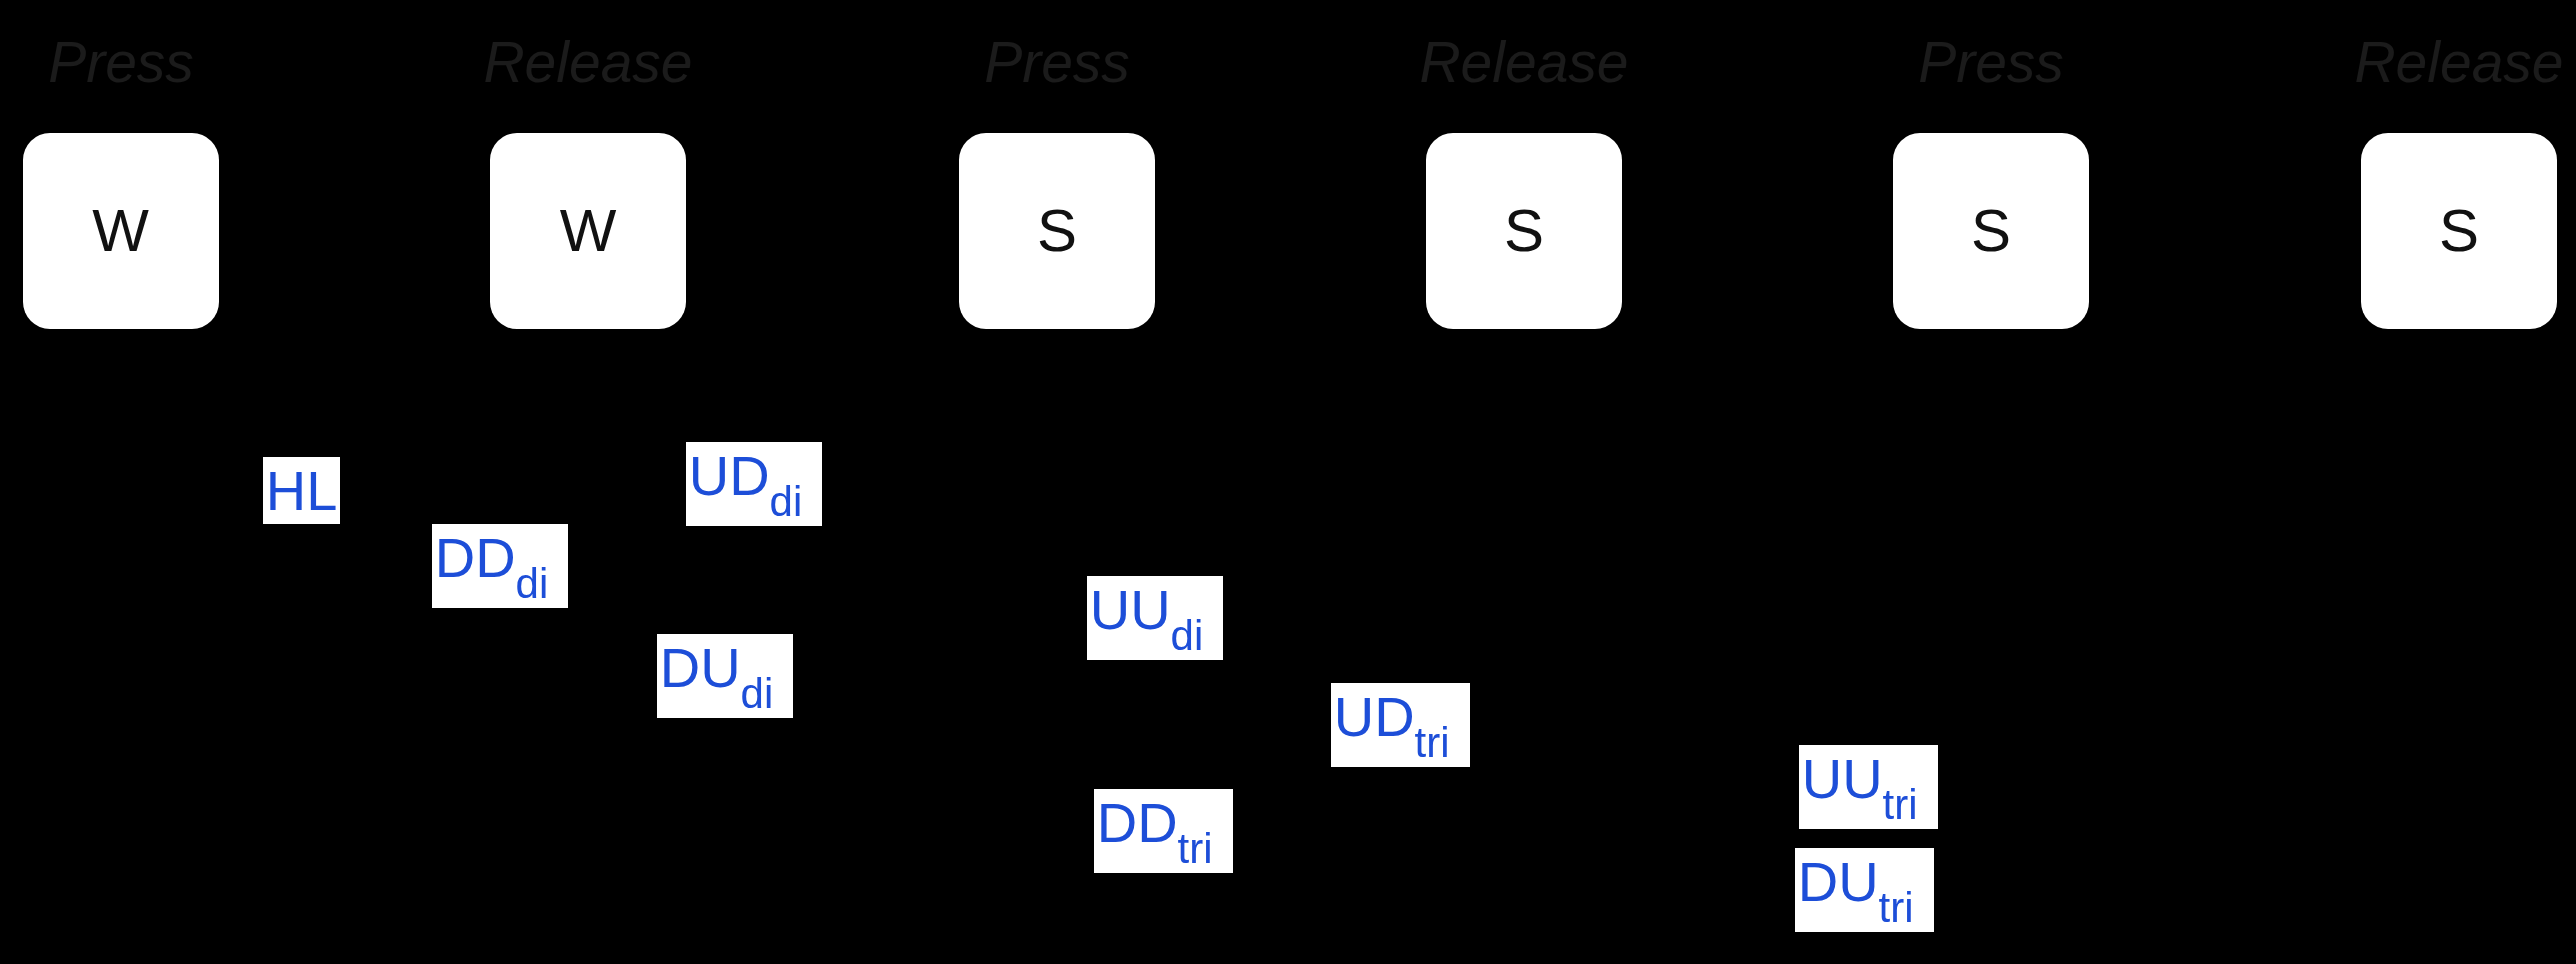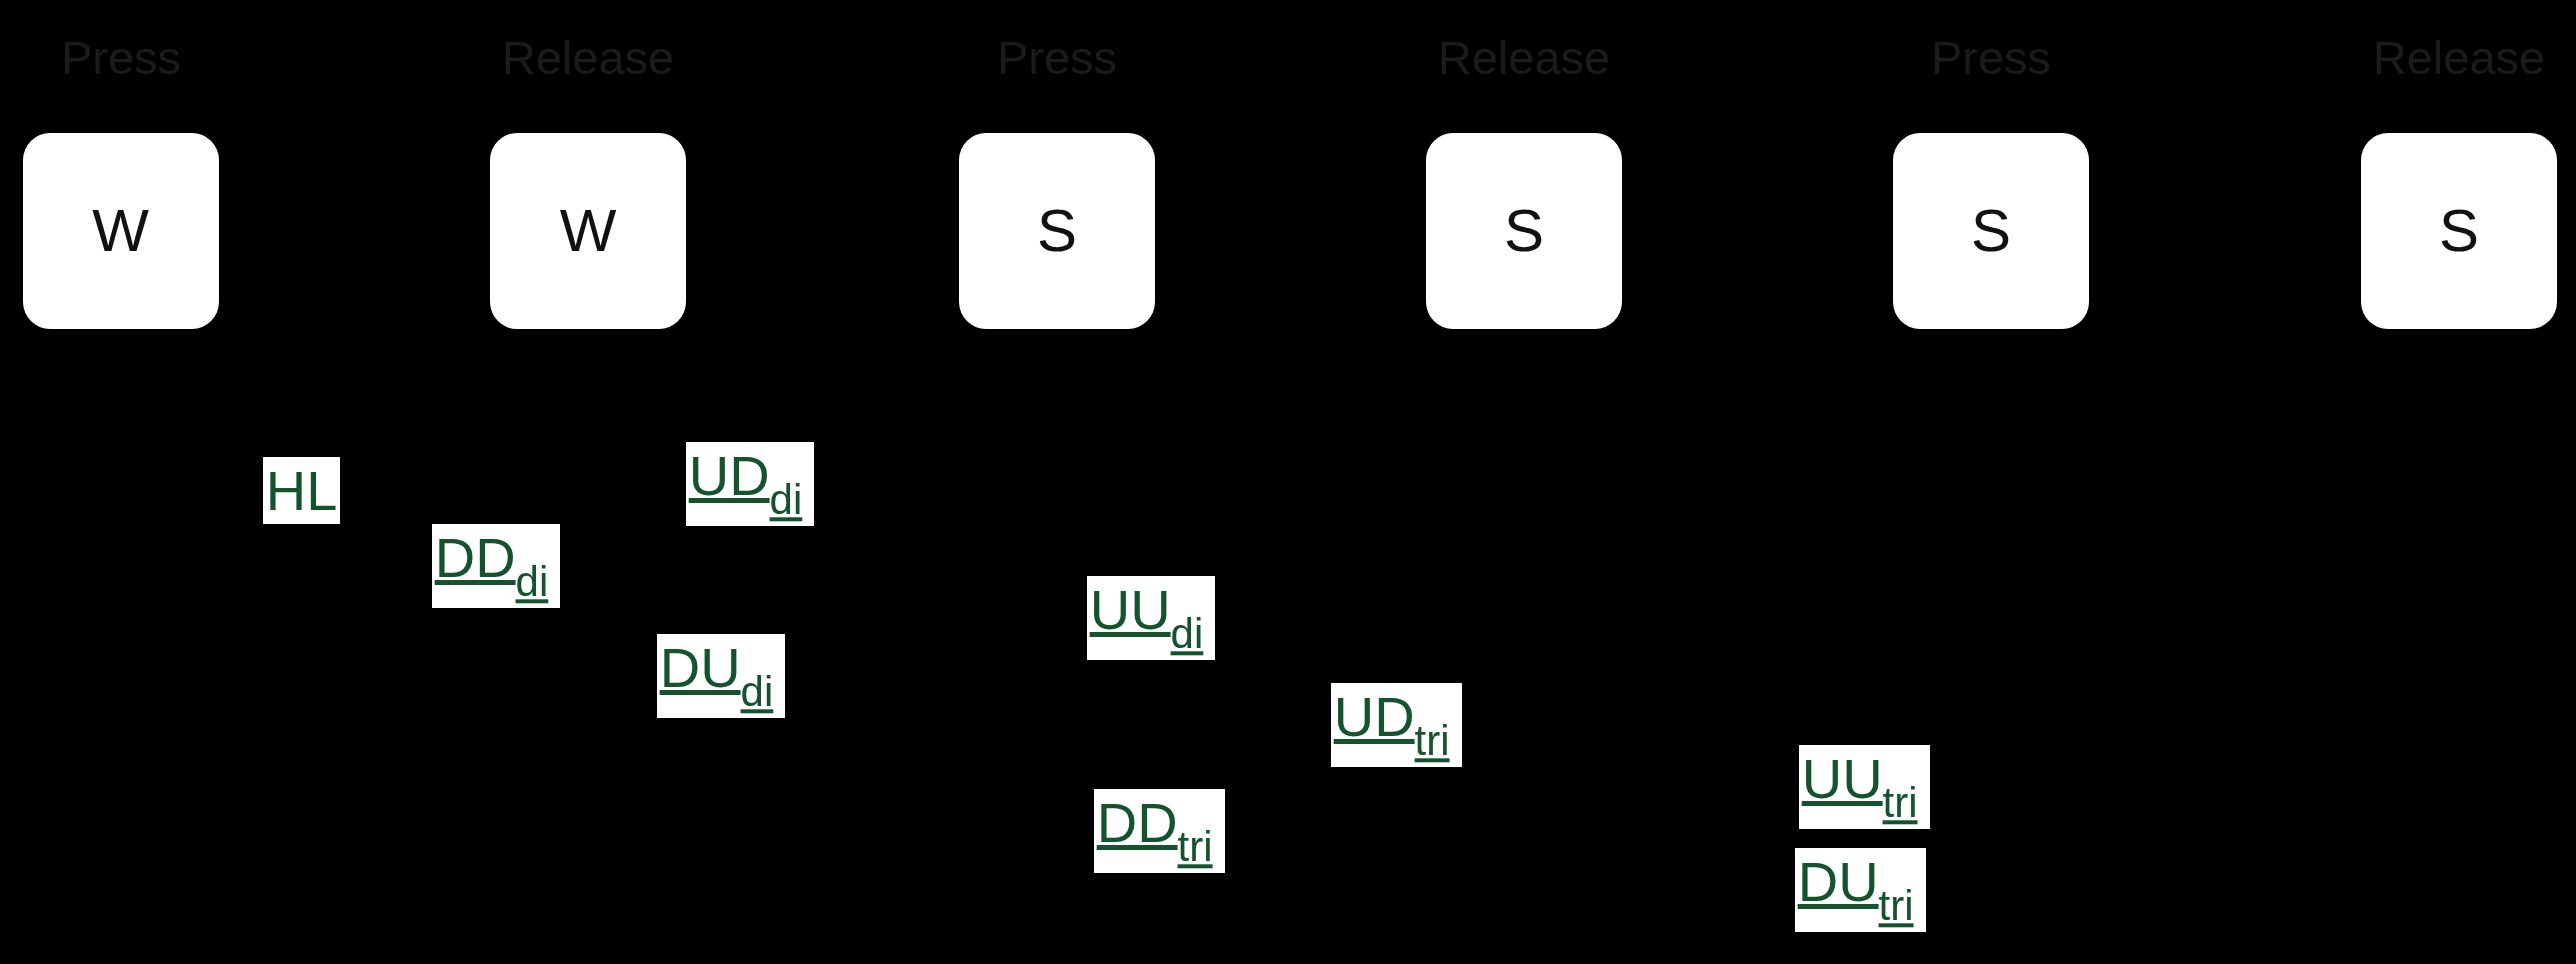--- a/index.html
+++ b/index.html
@@ -4,36 +4,36 @@
 <style>
   html,body{margin:0;padding:0;background:#000;}
   body{
     width:2576px;height:964px;position:relative;overflow:hidden;
     font-family:"Liberation Sans", sans-serif;
   }
   .diagram{position:absolute;inset:0;background:#000000;}
   
   .event-label{
     position:absolute;top:34px;transform:translateX(-50%);
-    font-size:47px;line-height:1;color:#1b1b1b;white-space:nowrap;
+    font-size:57px;line-height:1;color:#1b1b1b;white-space:nowrap;font-style:italic;
   }
   
   .key{
     position:absolute;top:133px;width:196px;height:196px;
     background:#ffffff;border-radius:27px;
     display:flex;align-items:center;justify-content:center;
   }
   .key-letter{font-size:60px;line-height:1;color:#111111;}
   
   .feature{
-    position:absolute;background:#ffffff;color:#14532d;
+    position:absolute;background:#ffffff;color:#1d4ed8;
     padding:0.9px 2.7px;white-space:nowrap;
-    display:flex;align-items:center;
+    display:flex;align-items:flex-end;
   }
-  .feature.has-sub{padding-bottom:18px;padding-right:12px;text-decoration:underline;}
+  .feature.has-sub{padding-bottom:18px;padding-right:20px;}
   .fmain{font-size:56px;line-height:65px;}
   .fsub{font-size:42px;line-height:1;transform:translateY(15.3px);margin-top:20px;}
 </style>
 </head>
 <body>
 
 <div class="diagram">
 
   <div class="event-label" style="left:121px">Press</div>
   <div class="event-label" style="left:588px">Release</div>

